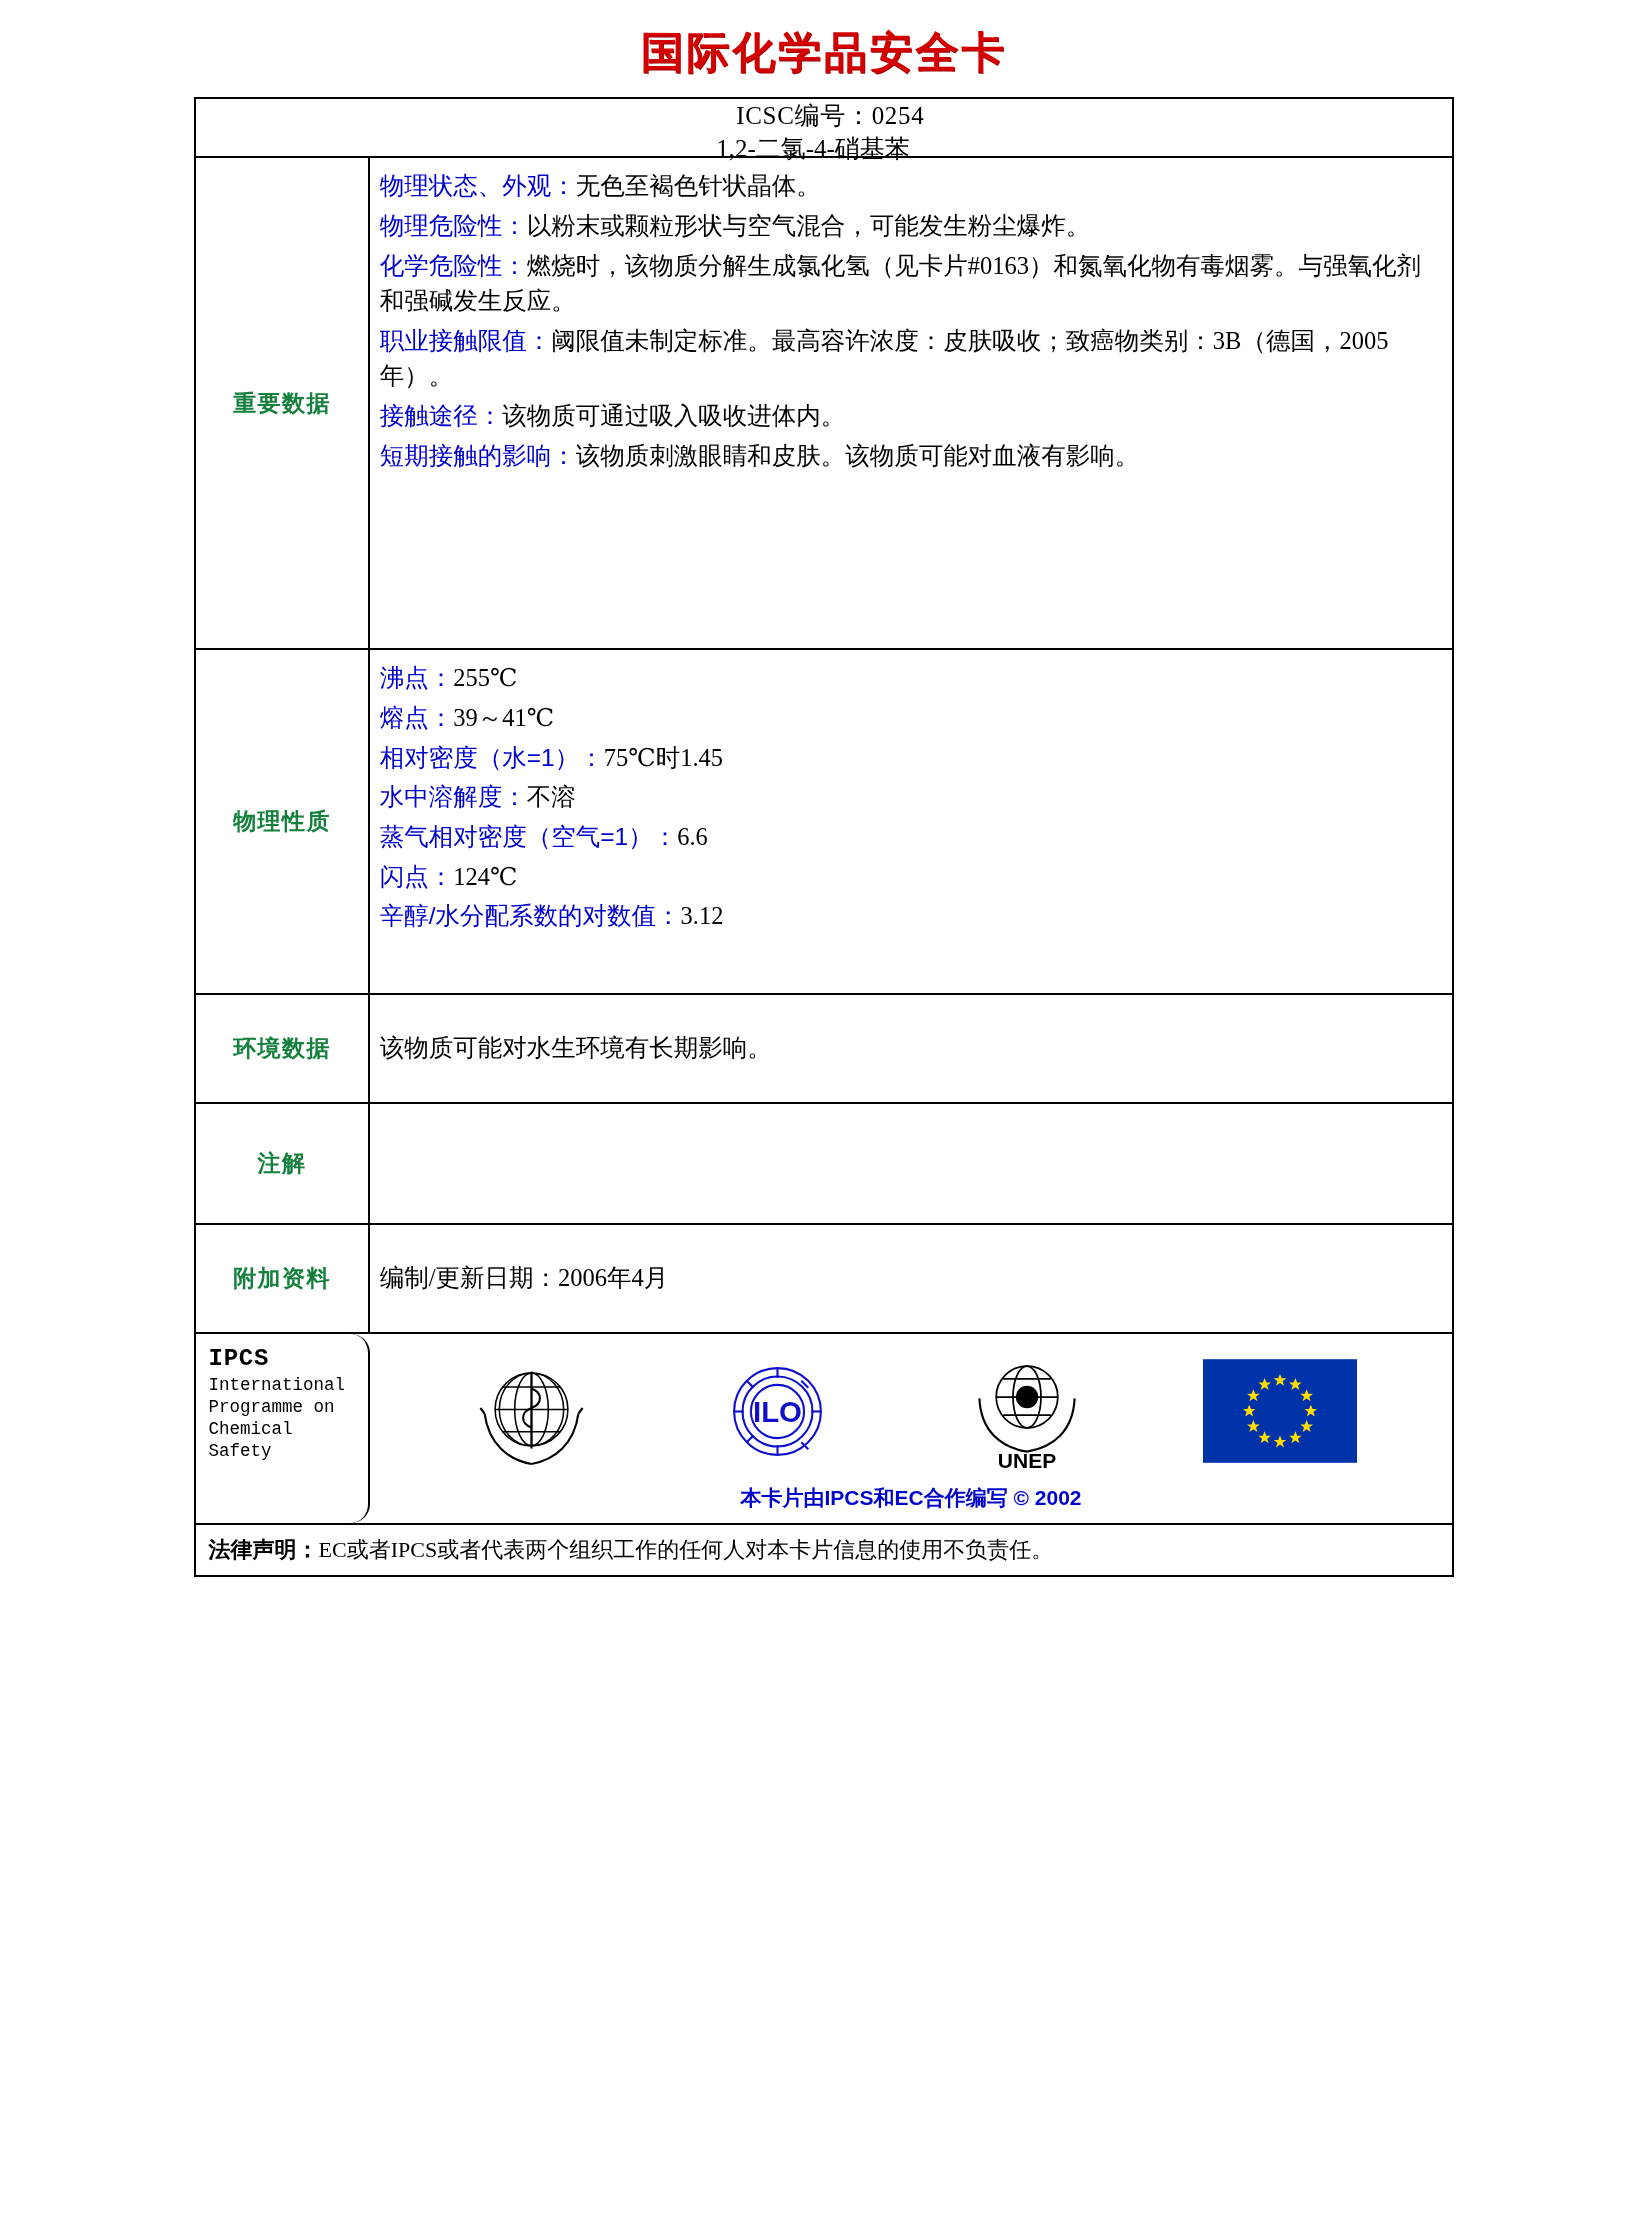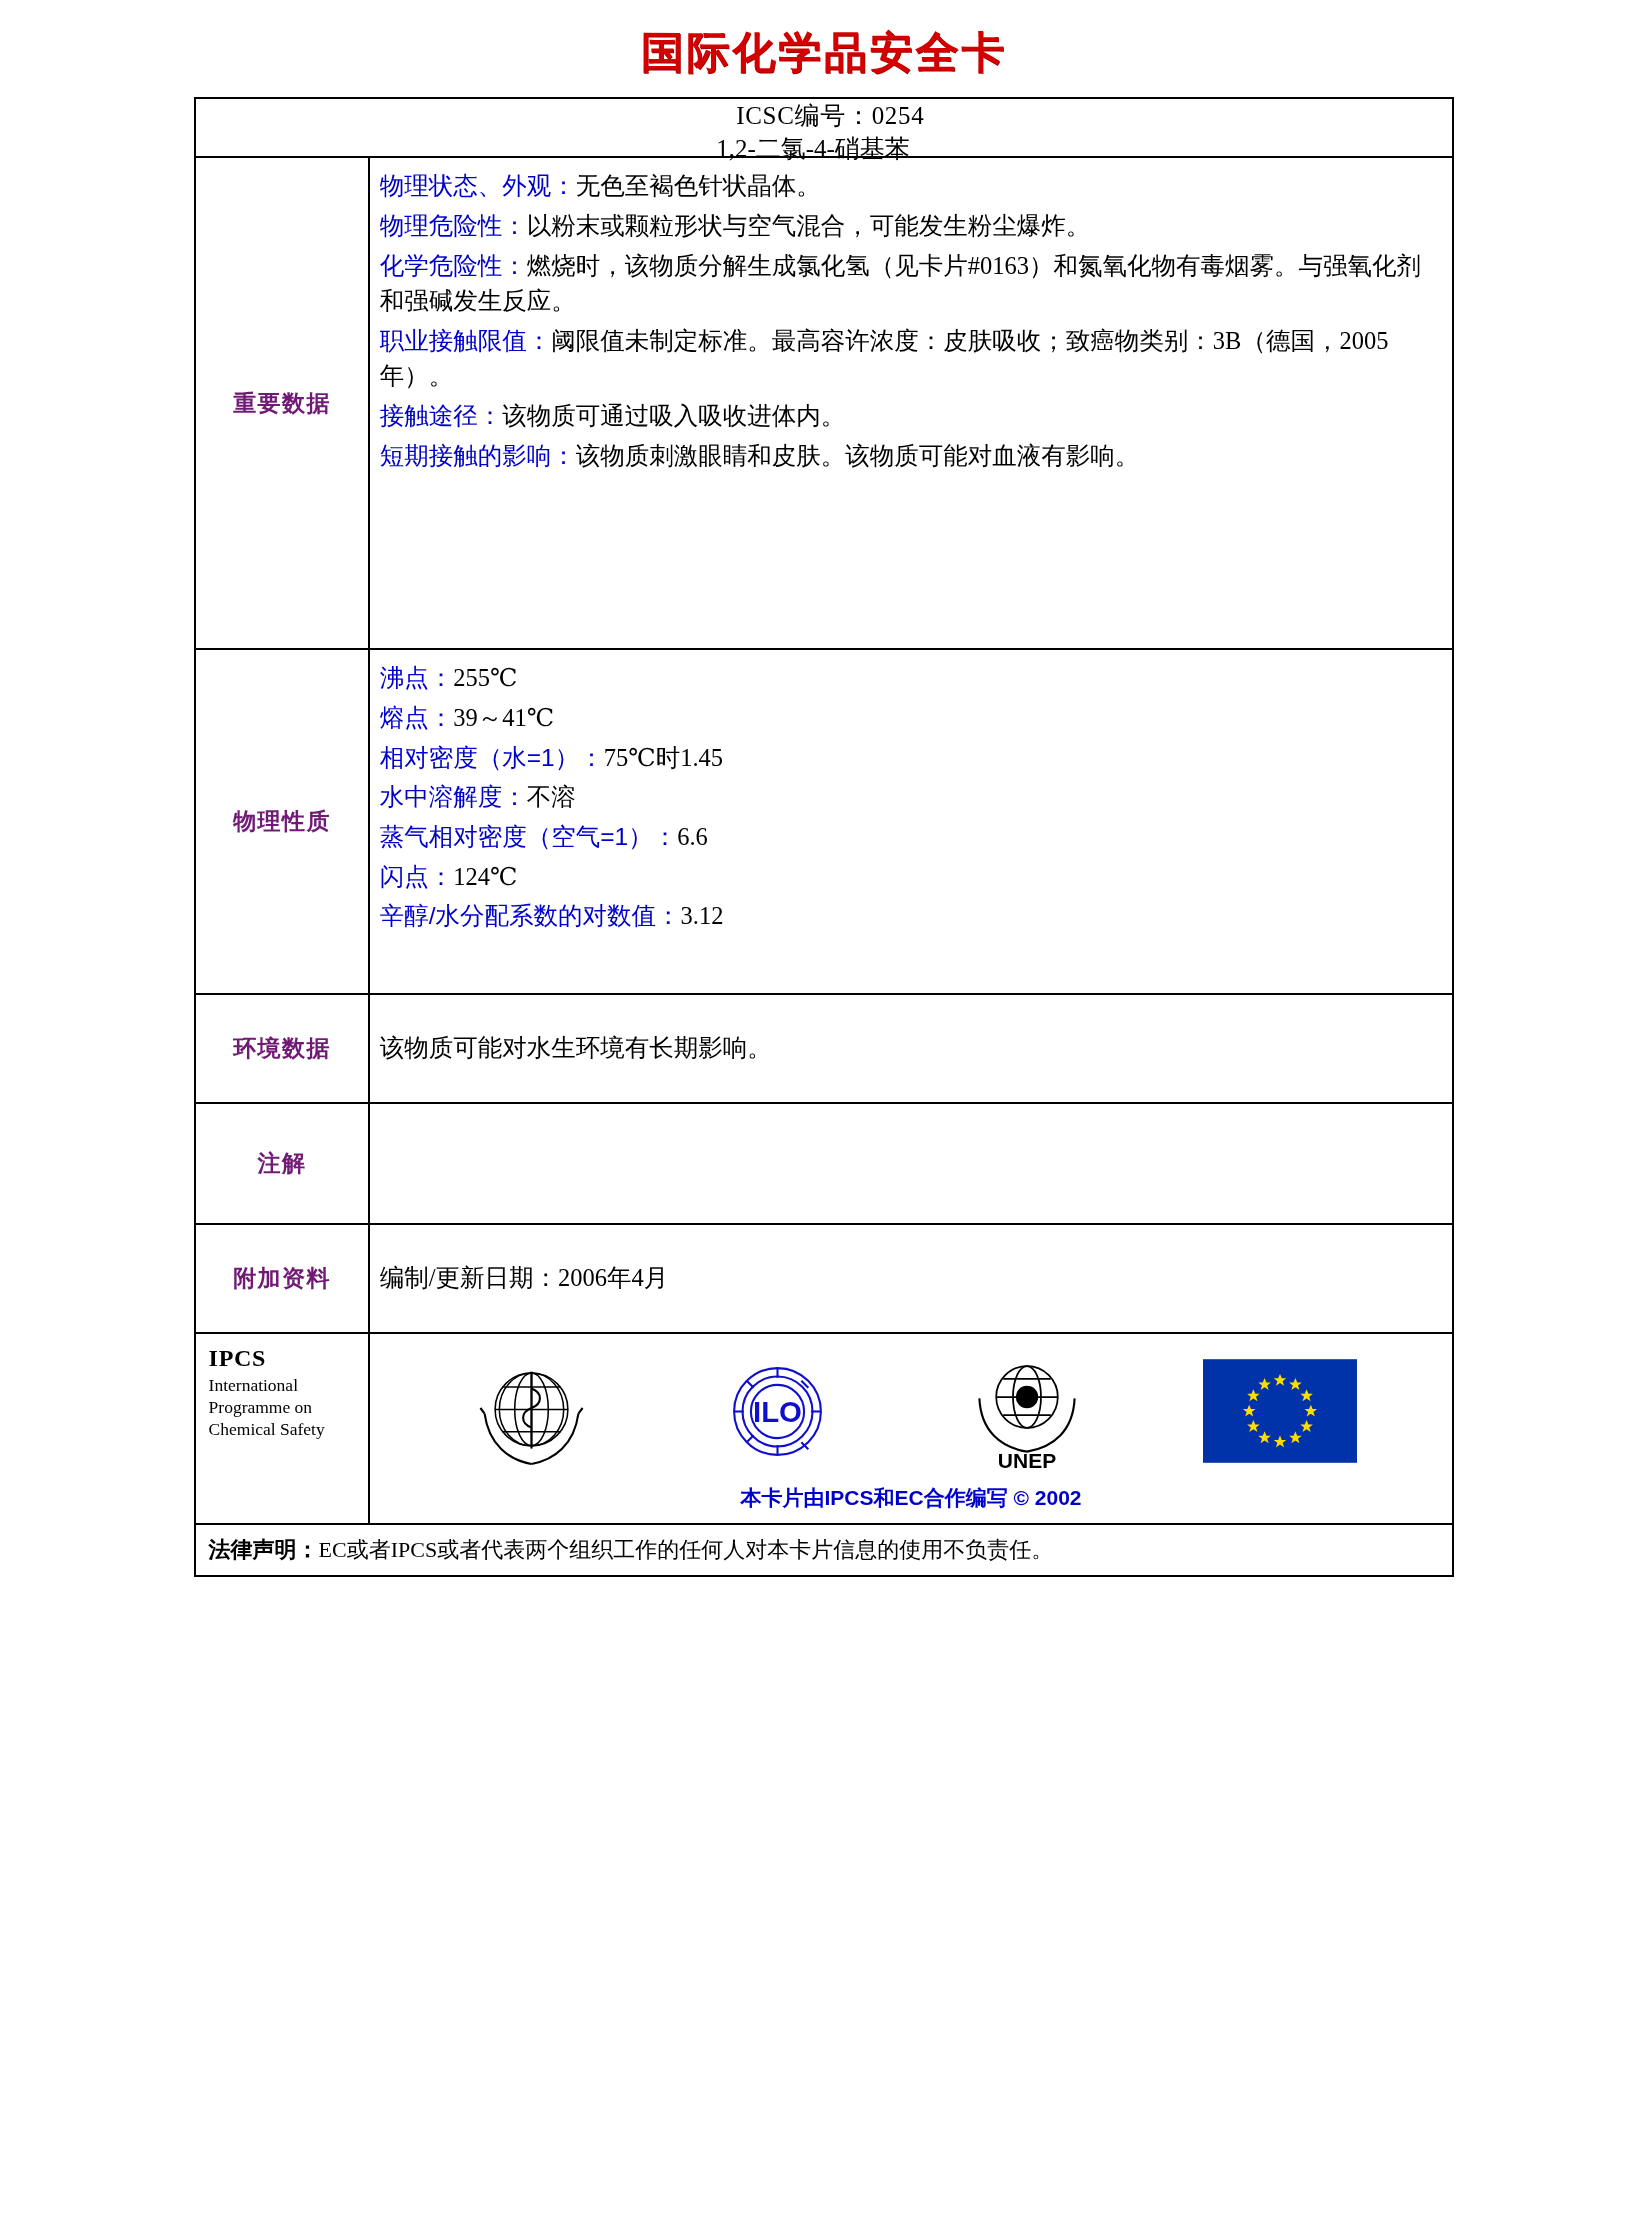--- a/index.html
+++ b/index.html
@@ -58,21 +58,21 @@
   }
   .row {
     display: flex;
     border-bottom: 2.1px solid #000;
   }
   .row:last-child { border-bottom: none; }
   .label-cell {
     width: 174px;
     min-width: 174px;
     border-right: 2.1px solid #000;
-    color: #701a75;
+    color: #15803d;
     font-family: "Liberation Sans", sans-serif;
     font-weight: bold;
     font-size: 23px;
     display: flex;
     align-items: center;
     justify-content: center;
     text-align: center;
     letter-spacing: 1.4px;
     box-sizing: border-box;
   }
@@ -115,21 +115,22 @@
   .footer-row {
     display: flex;
     border-bottom: 2.1px solid #000;
   }
   .ipcs-cell {
     width: 174px;
     min-width: 174px;
     border-right: 2.1px solid #000;
     box-sizing: border-box;
     padding: 11.2px 5.6px 5.6px 12.6px;
-    font-family: Liberation Serif, serif;
+    font-family: Liberation Mono, monospace;
+    border-radius: 19px;
   }
   .ipcs-title {
     font-weight: bold;
     font-size: 24px;
     letter-spacing: 0.7px;
     margin-bottom: 2.8px;
   }
   .ipcs-sub {
     font-size: 17.5px;
     line-height: 1.25;

